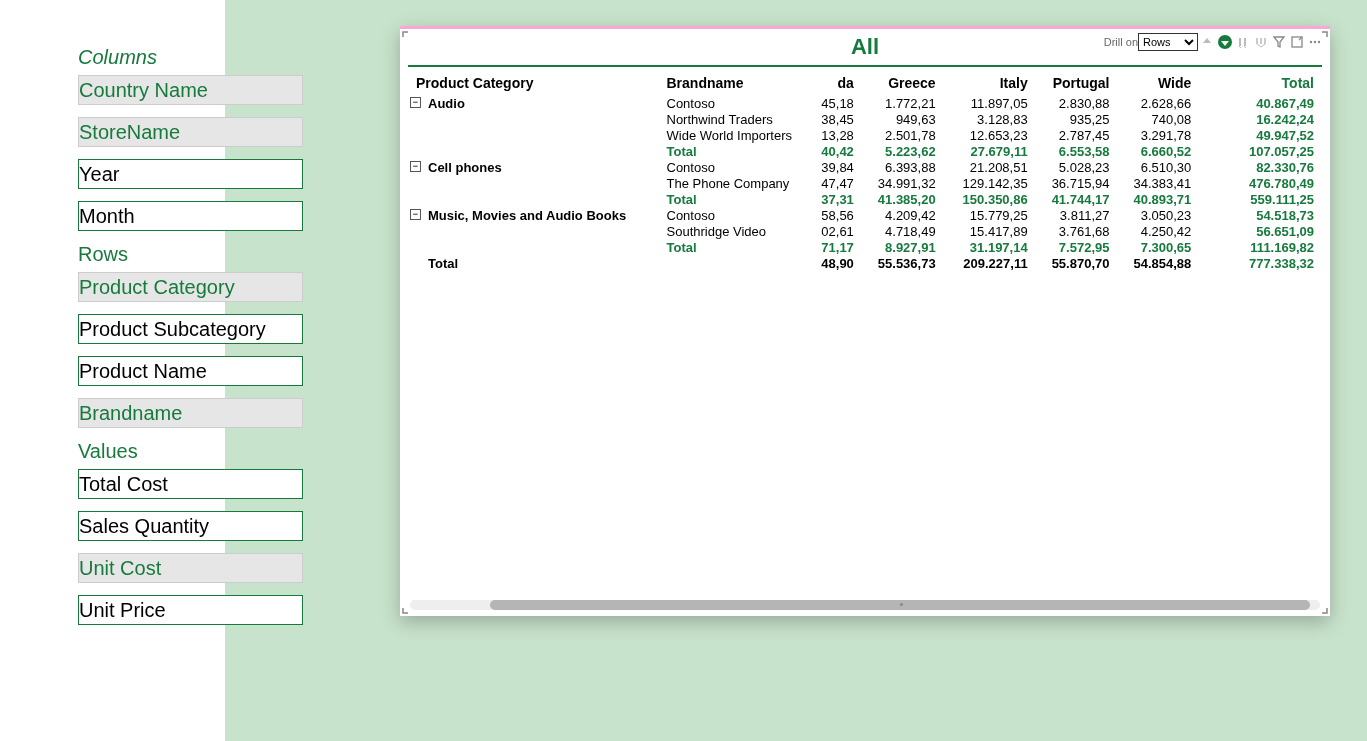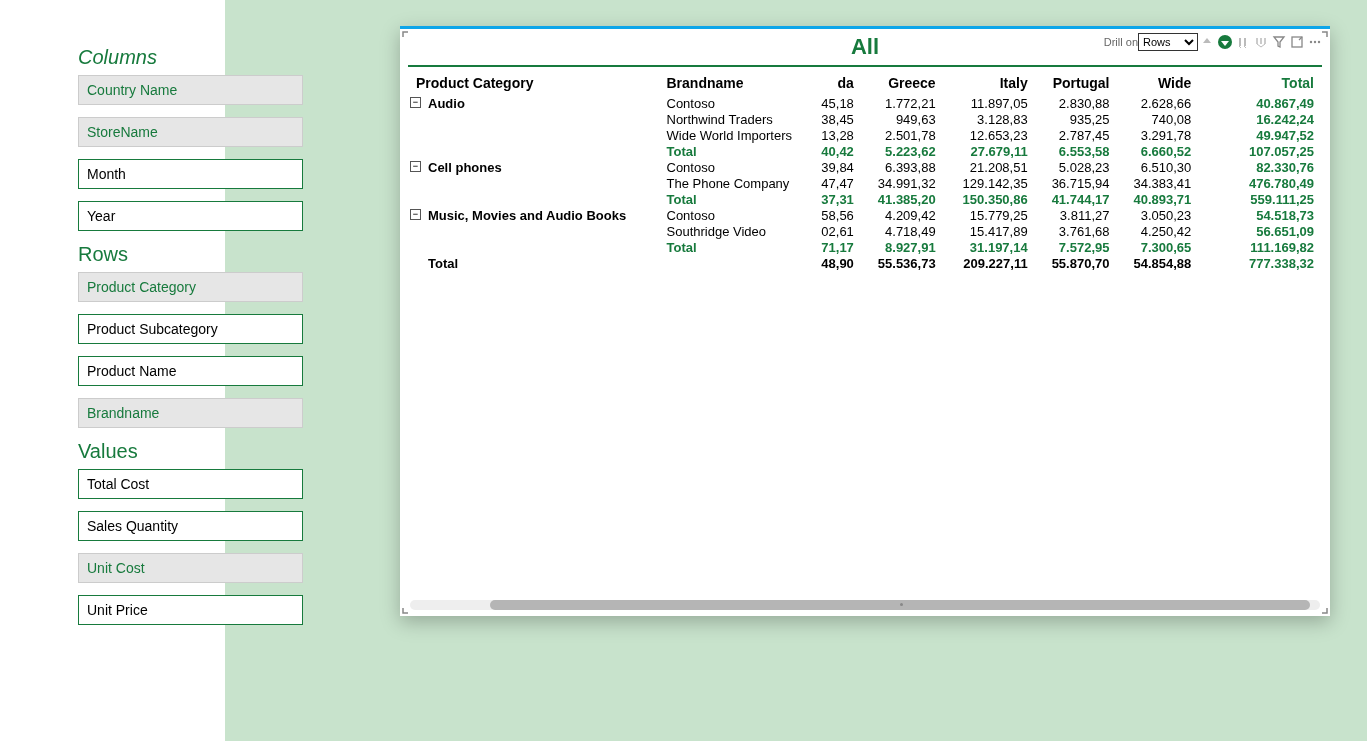--- a/index.html
+++ b/index.html
@@ -36,43 +36,43 @@
     font-weight: 400;
     margin-bottom: 6px;
     margin-top: 10px;
   }
   .sidebar .section-title:first-child { margin-top: 16px; font-style: italic; }
 
   .field-box {
     width: 225px;
     height: 30px;
     line-height: 28px;
-    padding: 0 8px;
-    font-size: 14px;
+    padding: 0 0;
+    font-size: 20px;
     margin-bottom: 12px;
     background: #fff;
     color: #000;
     border: 1px solid #177a3d;
     cursor: move;
   }
   .field-box.shaded {
     background: #e6e6e6;
     color: #177a3d;
     border: 1px solid #ccc;
   }
 
   
   .matrix {
     position: absolute;
     left: 400px;
     top: 26px;
     width: 930px;
     height: 590px;
     background: #fff;
-    border-top: 3px solid #0ea5e9;
+    border-top: 3px solid #f9a8d4;
     box-shadow: 0 6px 18px rgba(0,0,0,0.25);
   }
   .matrix-header {
     height: 36px;
     display: flex;
     align-items: center;
     justify-content: center;
     position: relative;
   }
   .matrix-title {
@@ -197,22 +197,22 @@
 </head>
 <body>
 
 <div class="canvas"></div>
 
 <div class="sidebar">
   <div class="section-title">Columns</div>
   <div id="columns-items">
       <div class="field-box shaded">Country Name</div>
       <div class="field-box shaded">StoreName</div>
+      <div class="field-box">Year</div>
       <div class="field-box">Month</div>
-      <div class="field-box">Year</div>
     </div>
 
   <div class="section-title">Rows</div>
   <div id="rows-items">
       <div class="field-box shaded">Product Category</div>
       <div class="field-box">Product Subcategory</div>
       <div class="field-box">Product Name</div>
       <div class="field-box shaded">Brandname</div>
     </div>
 

